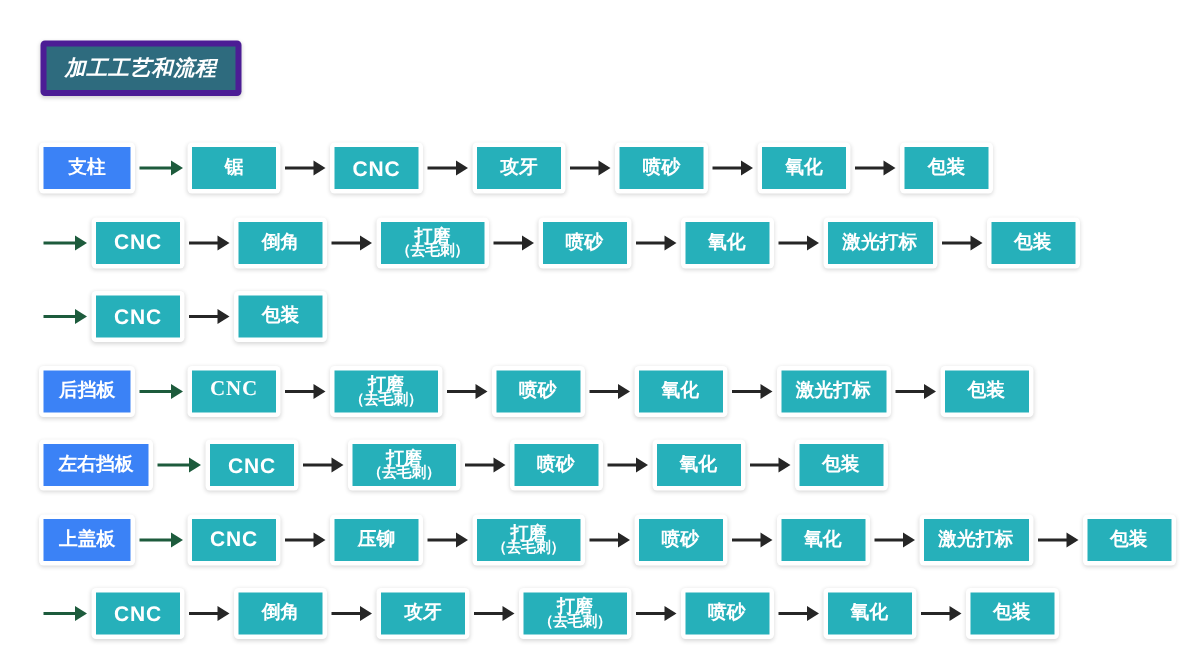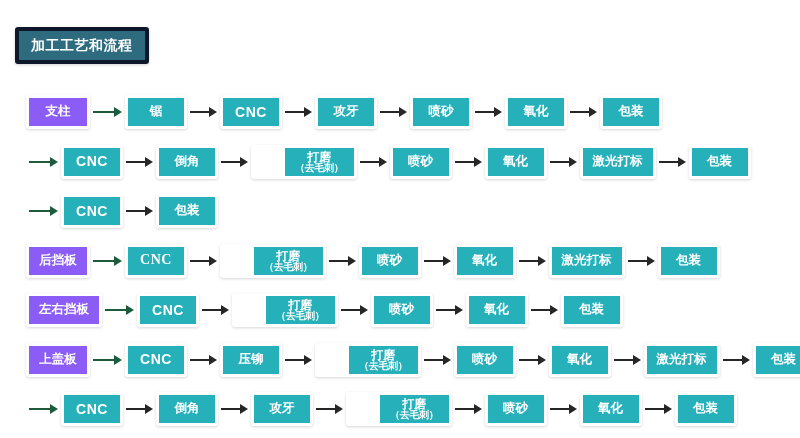--- a/index.html
+++ b/index.html
@@ -11,26 +11,27 @@
     height: 438px;
     background: #ffffff;
     font-family: "Liberation Sans", "DejaVu Sans", sans-serif;
     overflow: hidden;
     position: relative;
   }
 
   
   #title-frame {
     position: absolute;
-    left: 15px;
+    left: 27px;
     top: 27px;
     padding: 4px;
-    background: #0f172a;
+    background: #4c1d95;
     border-radius: 3px;
     box-shadow: 0 1px 3px rgba(0,0,0,0.18);
+    font-style: italic;
   }
   #title-box {
     background: #2e6b7e;
     color: #ffffff;
     font-size: 14px;
     font-weight: bold;
     letter-spacing: 0.5px;
     padding: 7px 12px 8px 12px;
     line-height: 1;
     white-space: nowrap;
@@ -69,30 +70,29 @@
     height: 28px;
     box-sizing: border-box;
     color: #ffffff;
     font-weight: bold;
     font-size: 12.5px;
     line-height: 1.05;
     white-space: nowrap;
     padding: 0 10px;
   }
   .node.start {
-    background: #8b5cf6;
+    background: #3b82f6;
     min-width: 58px;
   }
   .node.step {
     background: #26b0ba;
     min-width: 56px;
   }
   .node.two-line {
     line-height: 1.0;
-    margin-left: 31px;
   }
   .node .l1 { font-size: 12px; }
   .node .l2 { font-size: 10px; letter-spacing: -0.3px; }
   .node .latin { font-size: 14px; letter-spacing: 0.6px; }
 
   
   .arrow {
     display: flex;
     align-items: center;
     height: 10px;

